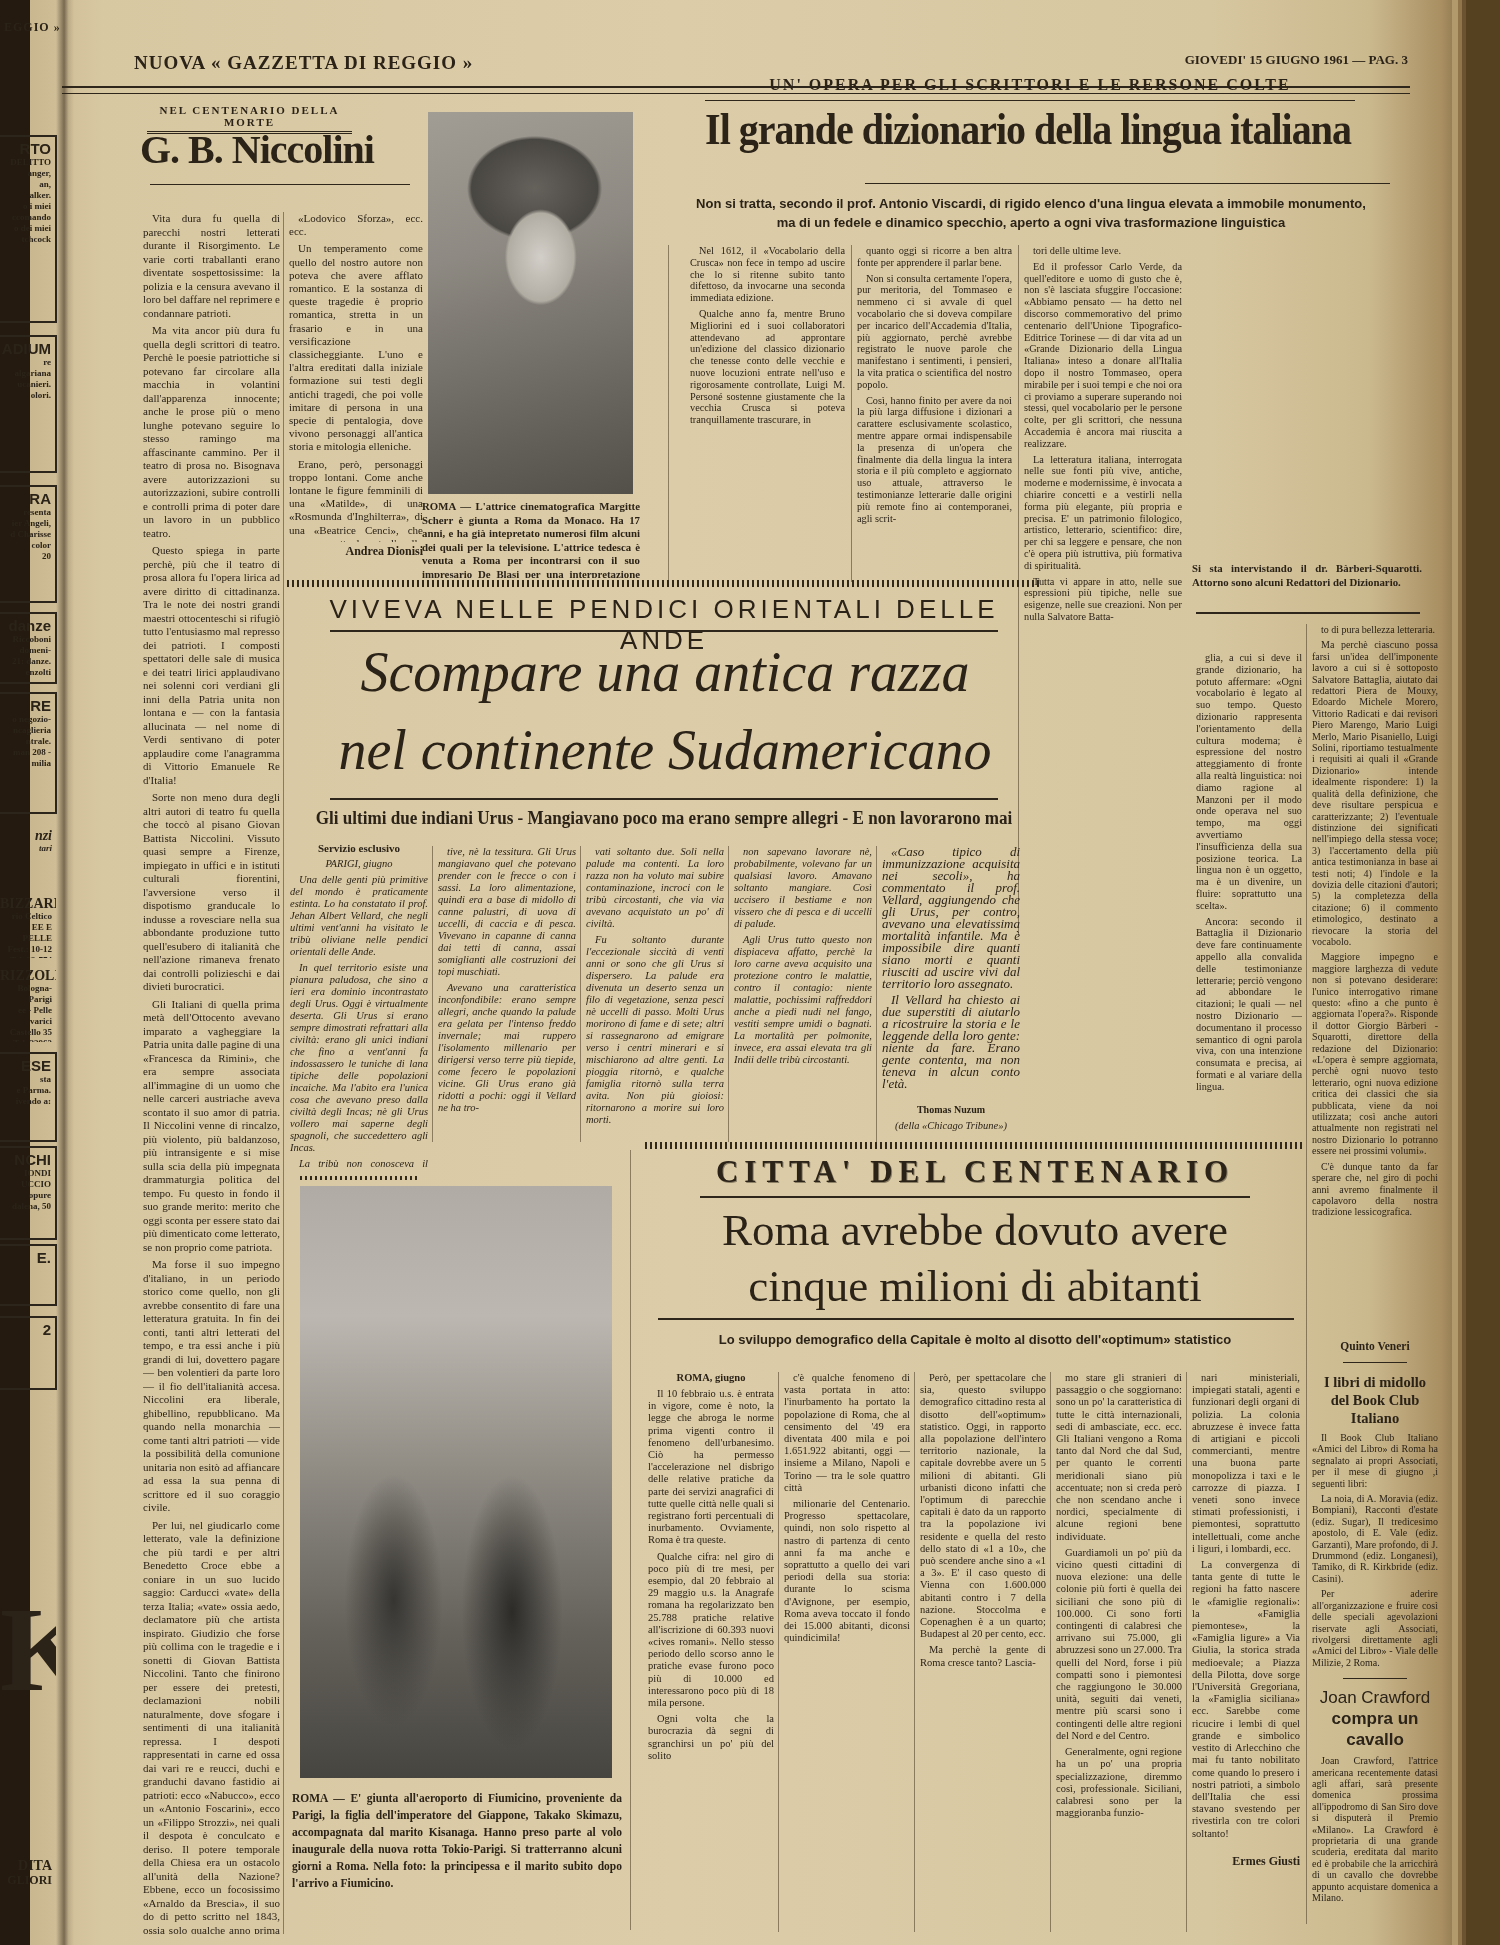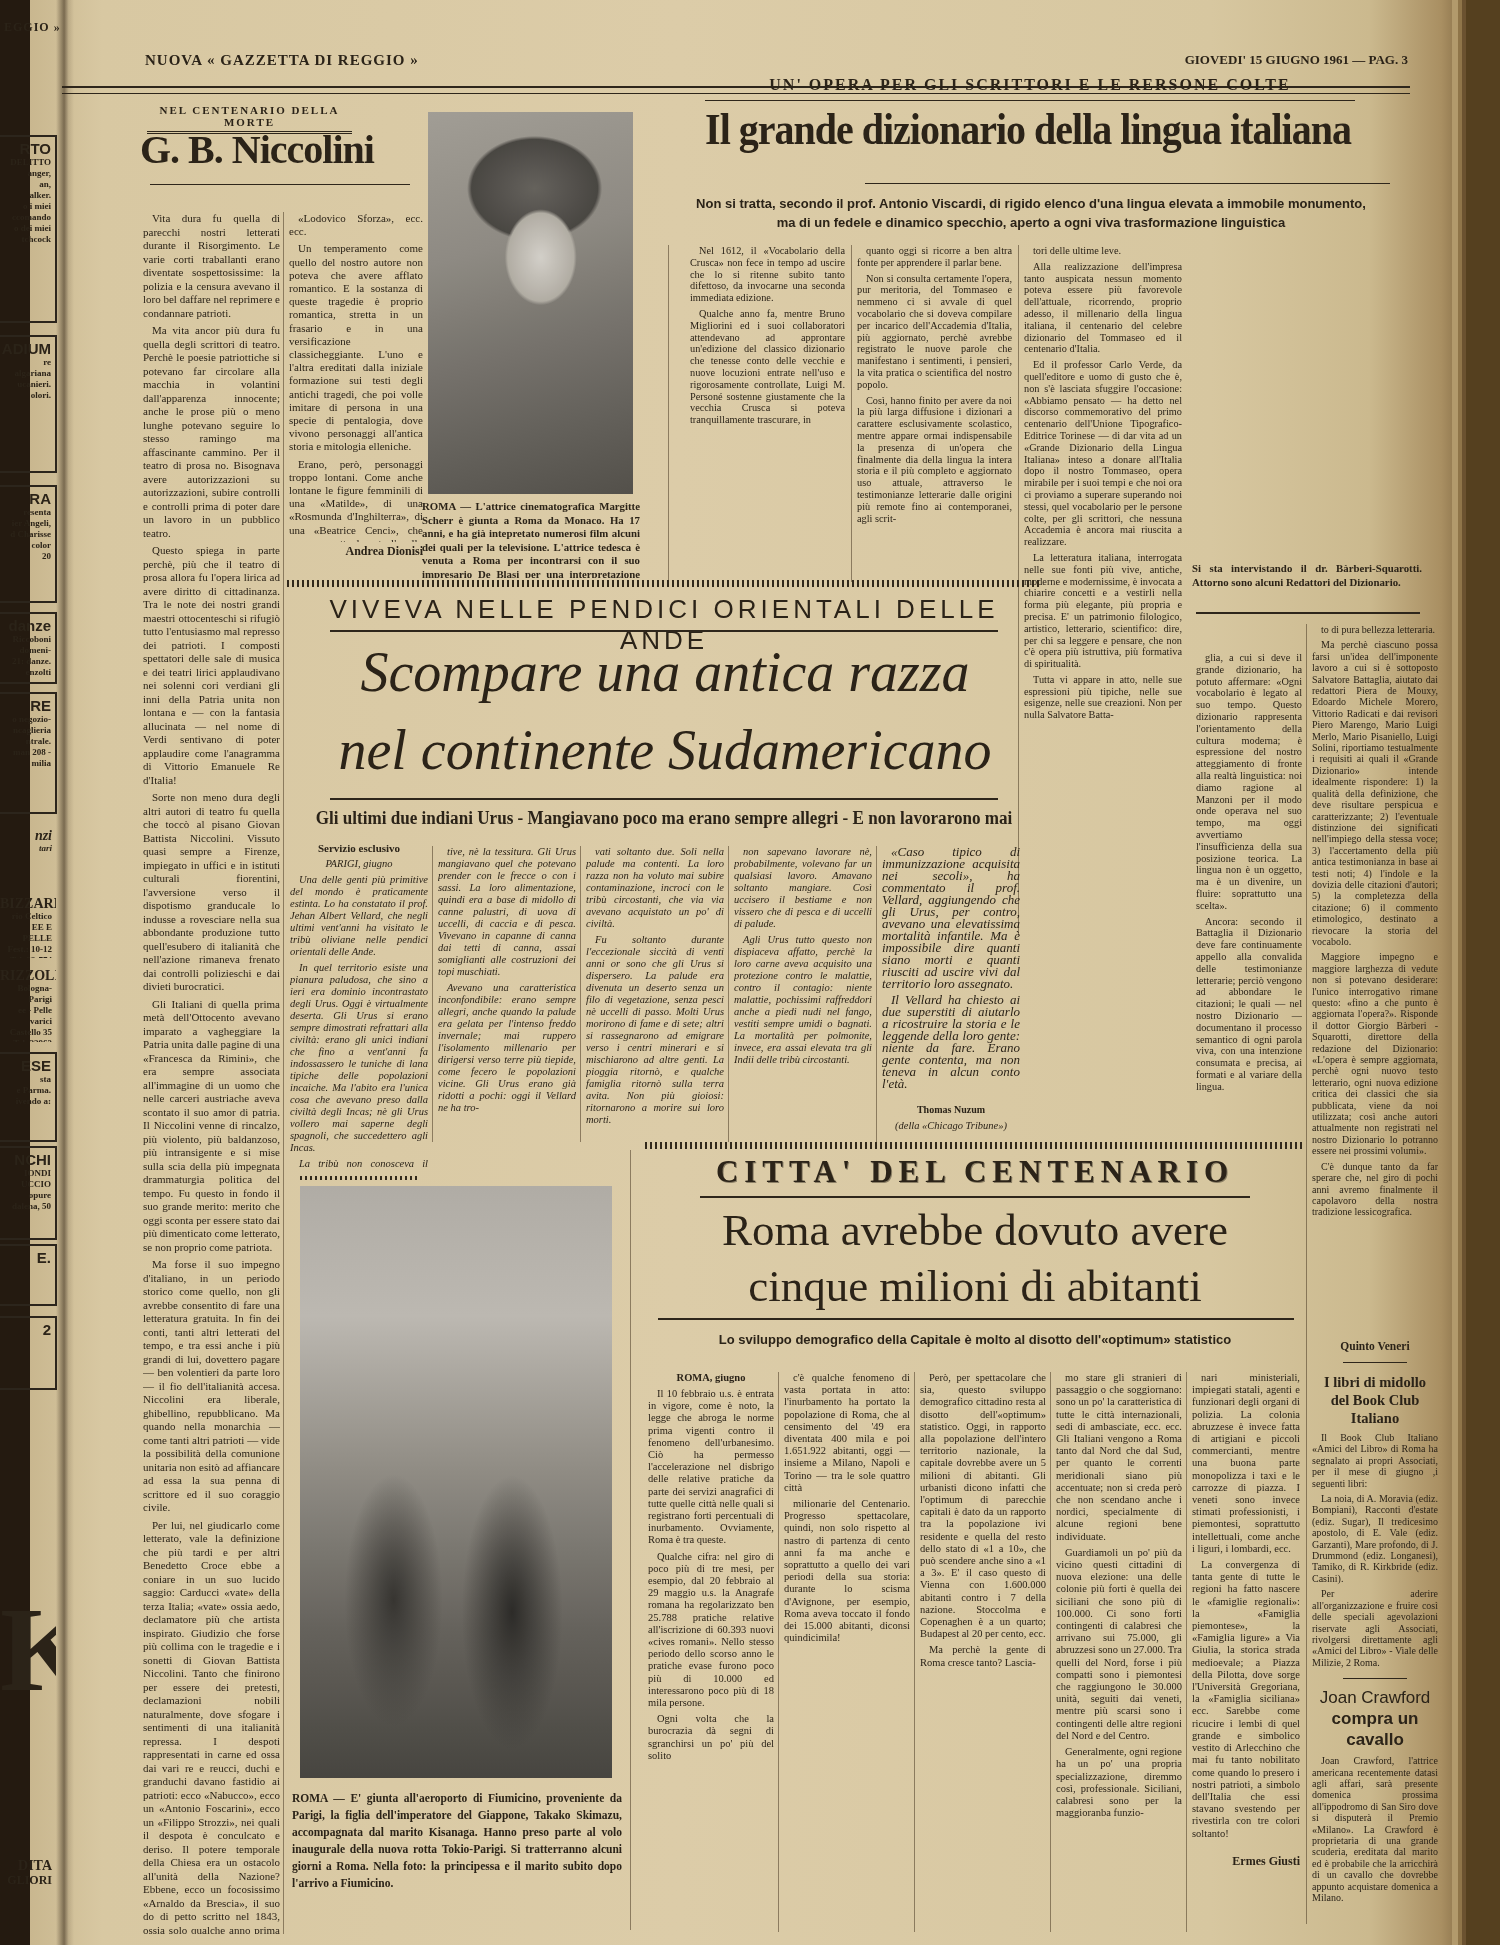--- a/index.html
+++ b/index.html
@@ -135,21 +135,21 @@
   </div>
 <div class="adbox" style="top:1316px;height:64px;">
     <div class="ad-line">2</div>
   </div>
 <div class="abs" style="left:0;top:1580px;width:56px;font-size:120px;font-weight:bold;line-height:140px;text-align:right;overflow:hidden;">K</div>
 <div class="adfree" style="top:1858px;height:40px;font-size:12px;line-height:14px;">
     <div class="ad-line">DITA</div>
     <div class="ad-line">GLIORI</div>
   </div>
 
-<div class="abs" style="left:145px;top:52px;font-weight:bold;font-size:15px;letter-spacing:1px;">NUOVA « GAZZETTA DI REGGIO »</div>
+<div class="abs" style="left:134px;top:52px;font-weight:bold;font-size:19px;letter-spacing:1px;">NUOVA « GAZZETTA DI REGGIO »</div>
 <div class="abs" style="left:1130px;top:52px;width:278px;text-align:right;font-weight:bold;font-size:13px;">GIOVEDI' 15 GIUGNO 1961 — PAG. 3</div>
 <div class="dbl" style="left:62px;top:86px;width:1348px;"></div>
 
 <div class="abs kicker-serif" style="left:147px;top:104px;width:205px;font-size:11px;border-bottom:3px double #2e261b;padding-bottom:3px;">NEL CENTENARIO DELLA MORTE</div>
 <div class="abs" style="left:140px;top:126px;width:300px;font-size:40px;font-weight:bold;letter-spacing:-1px;">G. B. Niccolini</div>
 <div class="hrule" style="left:150px;top:184px;width:260px;"></div>
 
 <div class="col" style="left:143px;top:212px;width:137px;height:1722px;font-size:11px;line-height:13.5px;">
     <p class="para">Vita dura fu quella di parecchi nostri letterati durante il Risorgimento. Le varie corti traballanti erano diventate sospettosissime: la polizia e la censura avevano il loro bel daffare nel reprimere e condannare patrioti.</p>
     <p class="para">Ma vita ancor più dura fu quella degli scrittori di teatro. Perchè le poesie patriottiche si potevano far circolare alla macchia in volantini dall'apparenza innocente; anche le prose più o meno lunghe potevano seguire lo stesso ramingo ma affascinante cammino. Per il teatro di prosa no. Bisognava avere autorizzazioni su autorizzazioni, subire controlli e controlli prima di poter dare un lavoro in un pubblico teatro.</p>
@@ -183,21 +183,20 @@
   </div>
 <div class="vrule" style="left:851px;top:245px;height:337px;"></div>
 <div class="col" style="left:857px;top:245px;width:155px;height:337px;font-size:10.3px;line-height:11.8px;">
     <p class="para">quanto oggi si ricorre a ben altra fonte per apprendere il parlar bene.</p>
     <p class="para">Non si consulta certamente l'opera, pur meritoria, del Tommaseo e nemmeno ci si avvale di quel vocabolario che si doveva compilare per incarico dell'Accademia d'Italia, più aggiornato, perchè avrebbe registrato le nuove parole che manifestano i sentimenti, i pensieri, la vita pratica o scientifica del nostro popolo.</p>
     <p class="para">Così, hanno finito per avere da noi la più larga diffusione i dizionari a carattere esclusivamente scolastico, mentre appare ormai indispensabile la presenza di un'opera che finalmente dia della lingua la intera storia e il più completo e aggiornato uso attuale, attraverso le testimonianze letterarie dalle origini più remote fino ai contemporanei, agli scrit-</p>
   </div>
 <div class="vrule" style="left:1018px;top:245px;height:690px;"></div>
 <div class="col" style="left:1024px;top:245px;width:158px;height:692px;font-size:10.3px;line-height:11.8px;">
     <p class="para">tori delle ultime leve.</p>
-    <p class="para">Alla realizzazione dell'impresa tanto auspicata nessun momento poteva essere più favorevole dell'attuale, ricorrendo, proprio adesso, il millenario della lingua italiana, il centenario del celebre dizionario del Tommaseo ed il centenario d'Italia.</p>
     <p class="para">Ed il professor Carlo Verde, da quell'editore e uomo di gusto che è, non s'è lasciata sfuggire l'occasione: «Abbiamo pensato — ha detto nel discorso commemorativo del primo centenario dell'Unione Tipografico-Editrice Torinese — di dar vita ad un «Grande Dizionario della Lingua Italiana» inteso a donare all'Italia dopo il nostro Tommaseo, opera mirabile per i suoi tempi e che noi ora ci proviamo a superare superando noi stessi, quel vocabolario per le persone colte, per gli scrittori, che nessuna Accademia è ancora mai riuscita a realizzare.</p>
     <p class="para">La letteratura italiana, interrogata nelle sue fonti più vive, antiche, moderne e modernissime, è invocata a chiarire concetti e a vestirli nella forma più elegante, più propria e precisa. E' un patrimonio filologico, artistico, letterario, scientifico: dire, per chi sa leggere e pensare, che non c'è opera più istruttiva, più formativa di spiritualità.</p>
     <p class="para">Tutta vi appare in atto, nelle sue espressioni più tipiche, nelle sue esigenze, nelle sue creazioni. Non per nulla Salvatore Batta-</p>
   </div>
 
 <div class="photo ph-editors" style="left:1196px;top:238px;width:224px;height:318px;"></div>
 <div class="abs caption center" style="left:1192px;top:562px;width:230px;height:44px;overflow:hidden;text-align:justify;">Si sta intervistando il dr. Bàrberi-Squarotti. Attorno sono alcuni Redattori del Dizionario.</div>
 <div class="hrule2" style="left:1196px;top:612px;width:224px;"></div>
 
 <div class="col" style="left:1196px;top:624px;width:106px;height:514px;font-size:10.3px;line-height:11.8px;margin-top:28px;">

